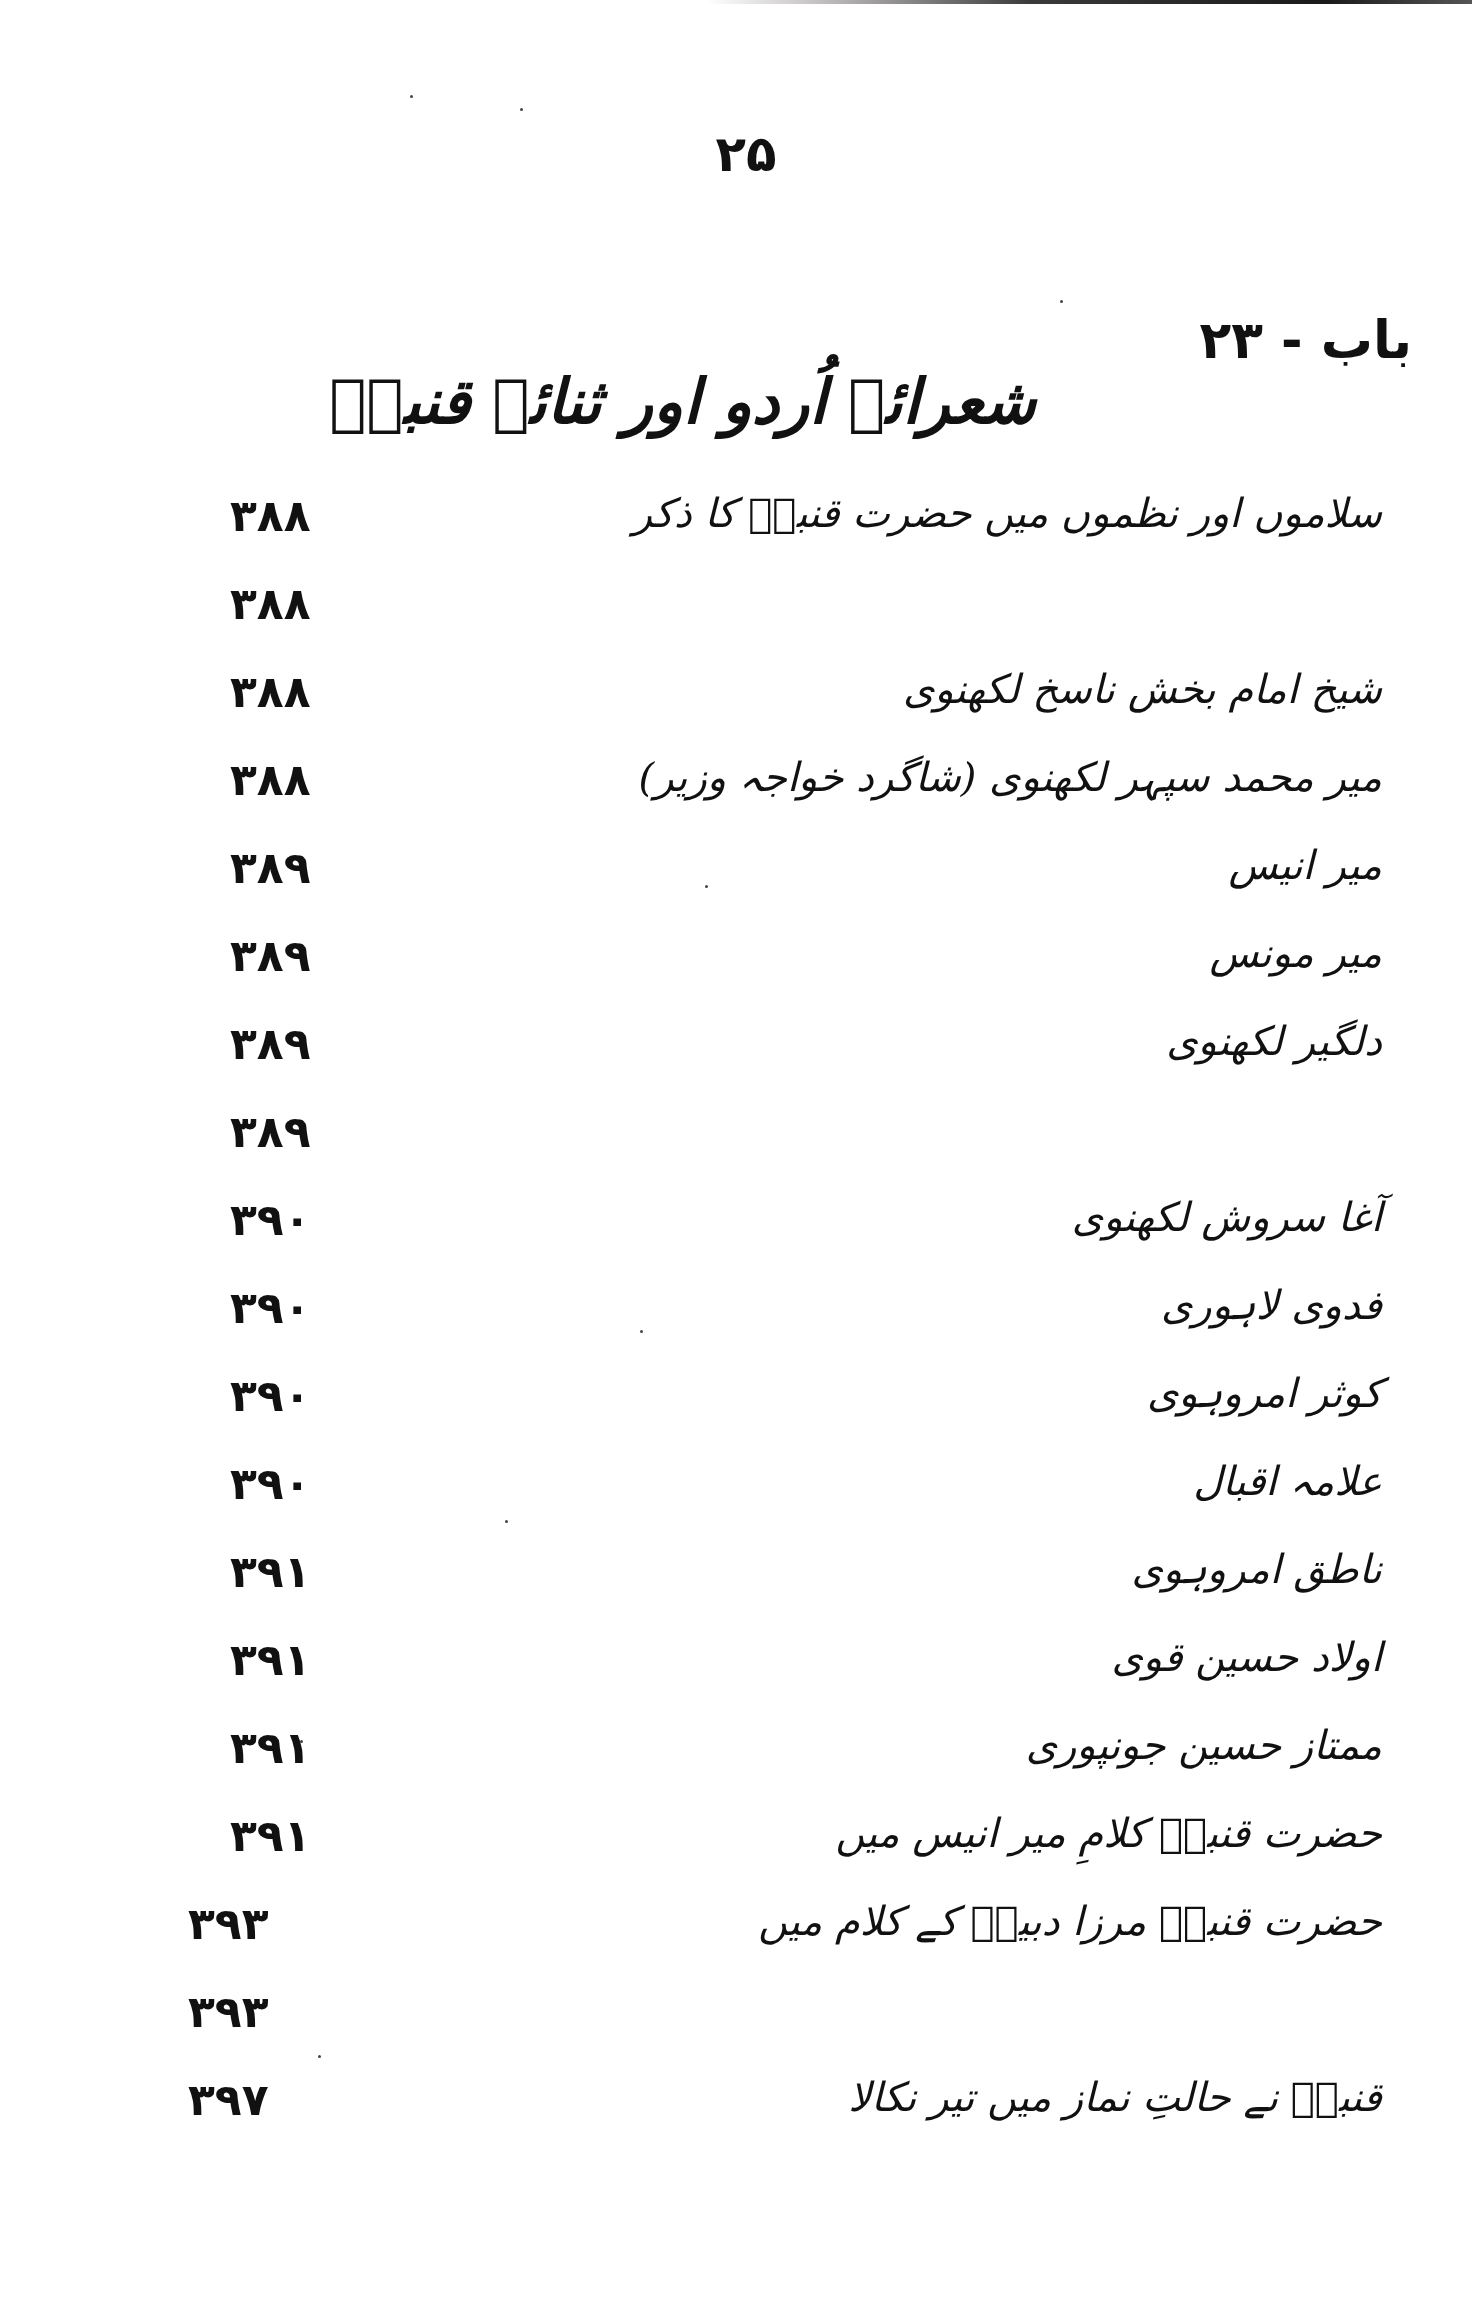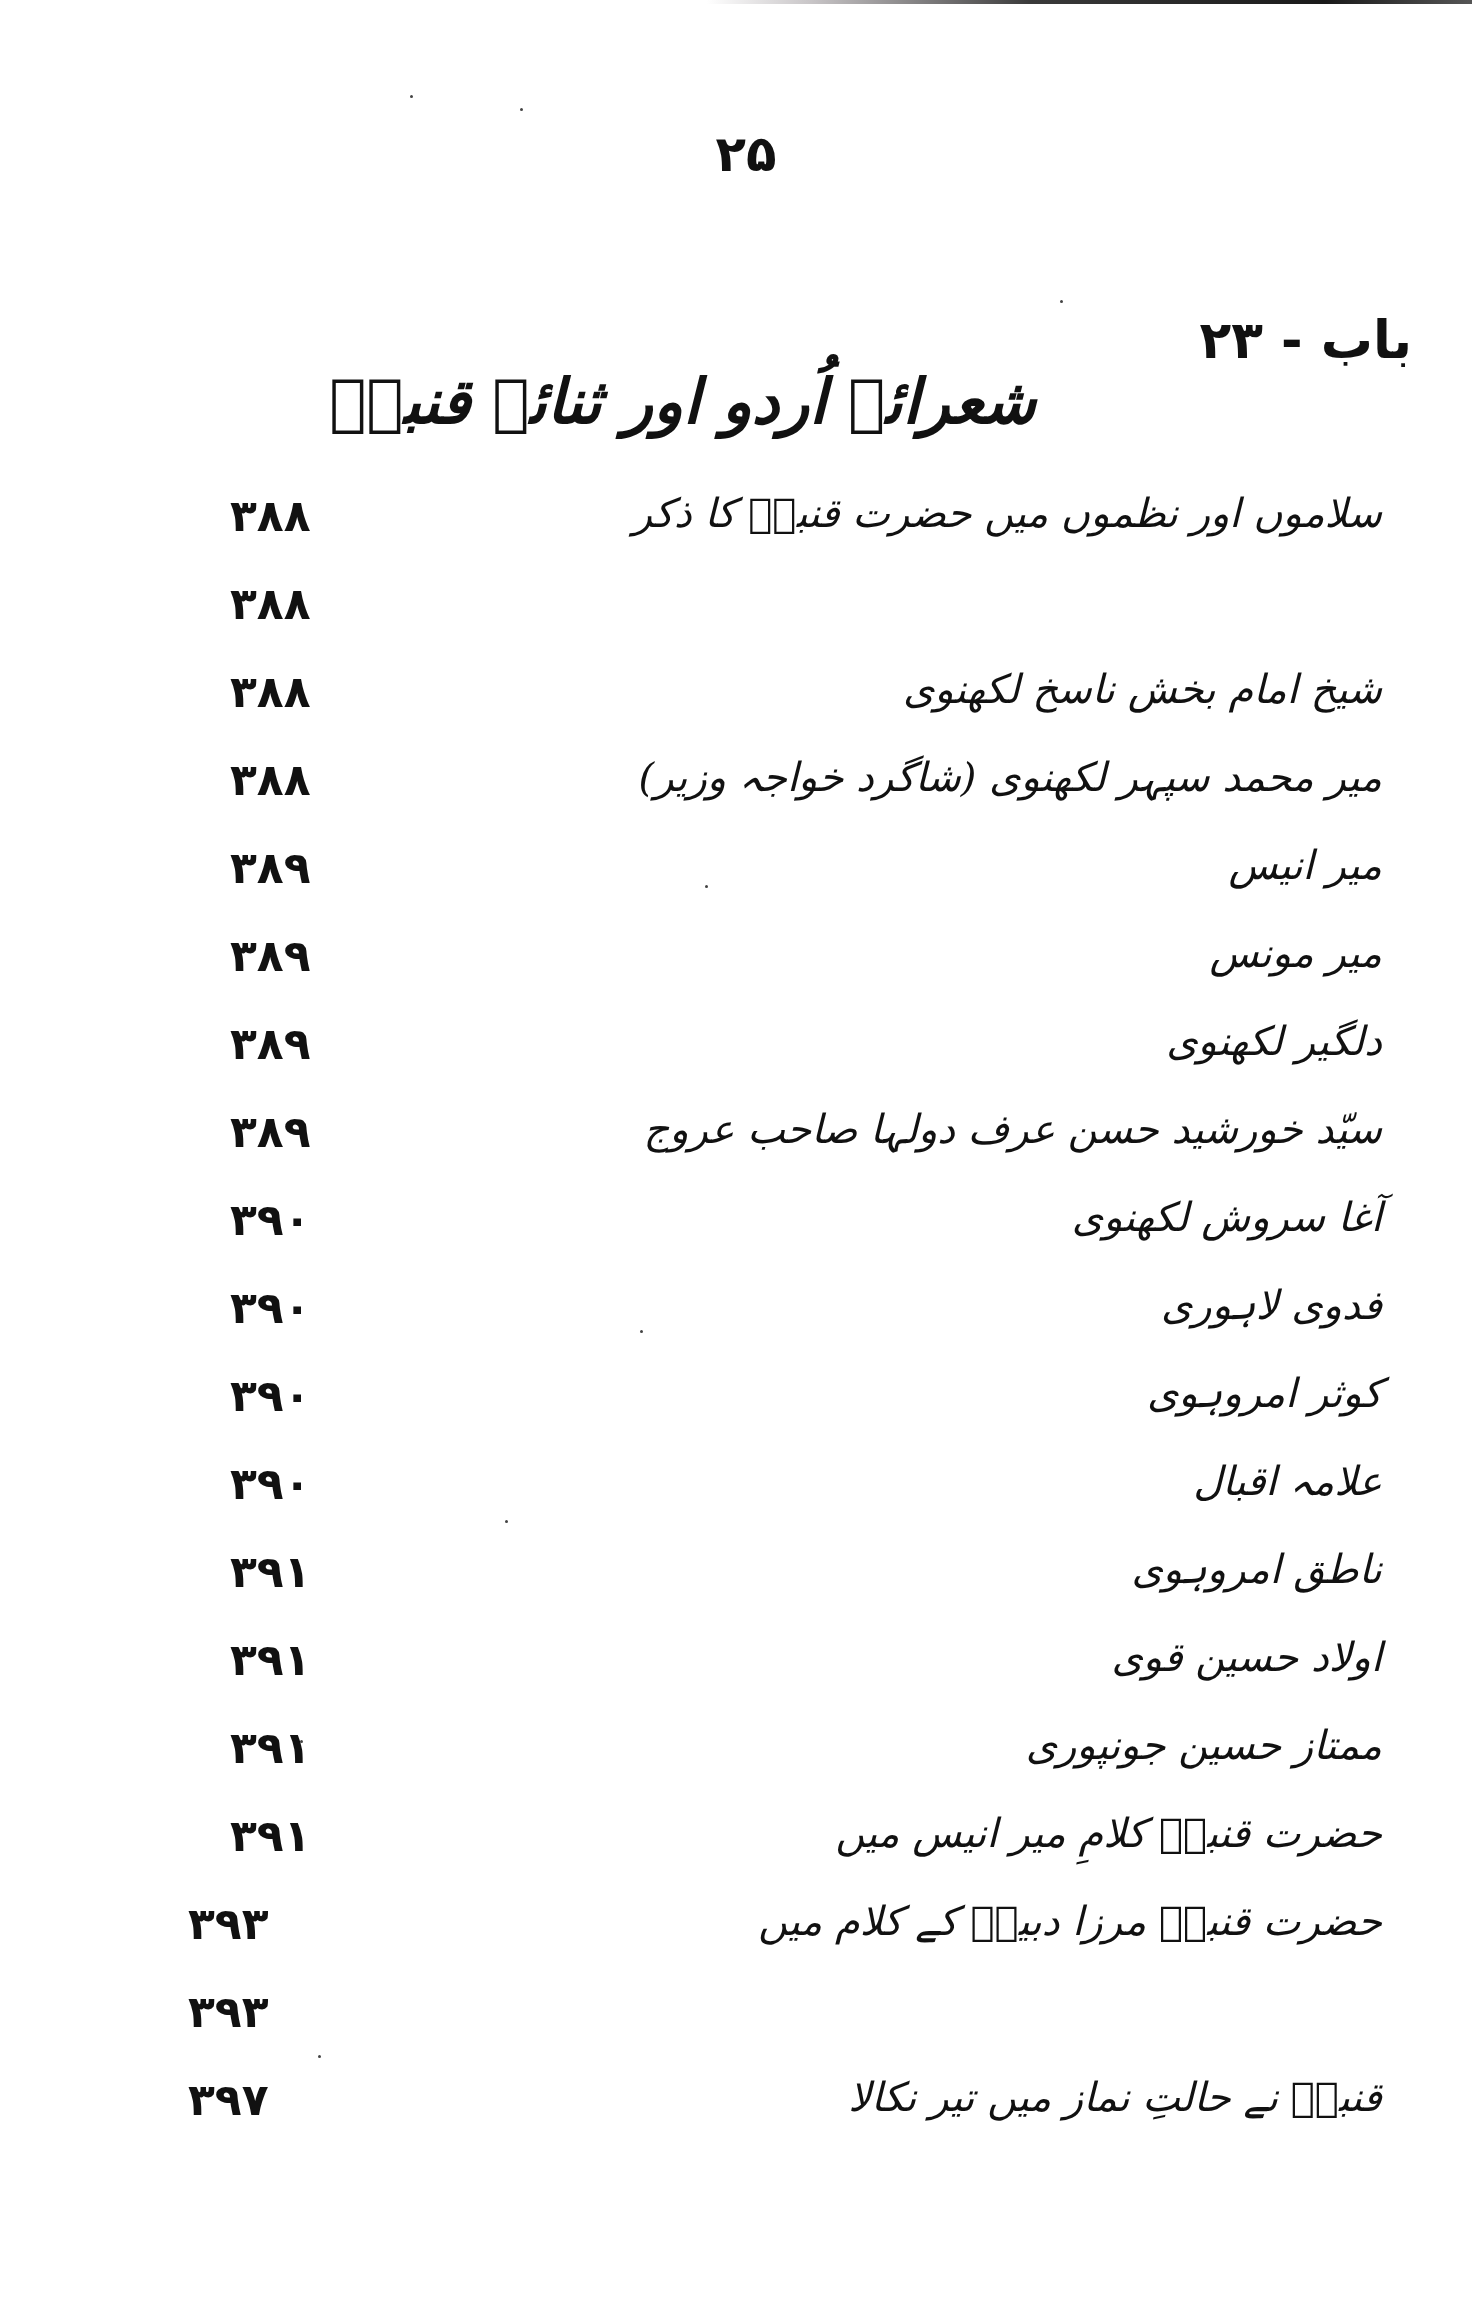--- a/index.html
+++ b/index.html
@@ -89,21 +89,20 @@
   </div>
   <div class="toc-row">
     <span class="toc-title">میر مونس</span>
     <span class="toc-page">۳۸۹</span>
   </div>
   <div class="toc-row">
     <span class="toc-title">دلگیر لکھنوی</span>
     <span class="toc-page">۳۸۹</span>
   </div>
   <div class="toc-row">
-    <span class="toc-title">سیّد خورشید حسن عرف دولہا صاحب عروج</span>
     <span class="toc-page">۳۸۹</span>
   </div>
   <div class="toc-row">
     <span class="toc-title">آغا سروش لکھنوی</span>
     <span class="toc-page">۳۹۰</span>
   </div>
   <div class="toc-row">
     <span class="toc-title">فدوی لاہوری</span>
     <span class="toc-page">۳۹۰</span>
   </div>

